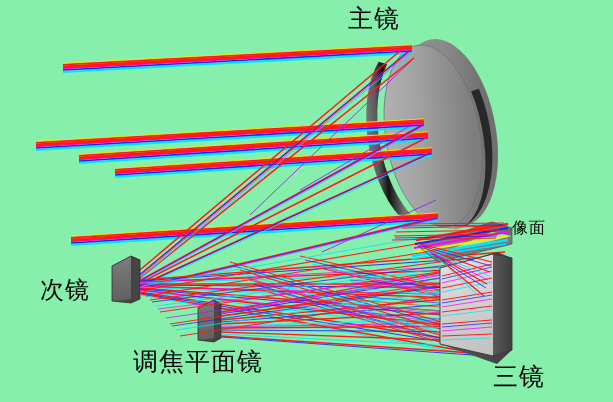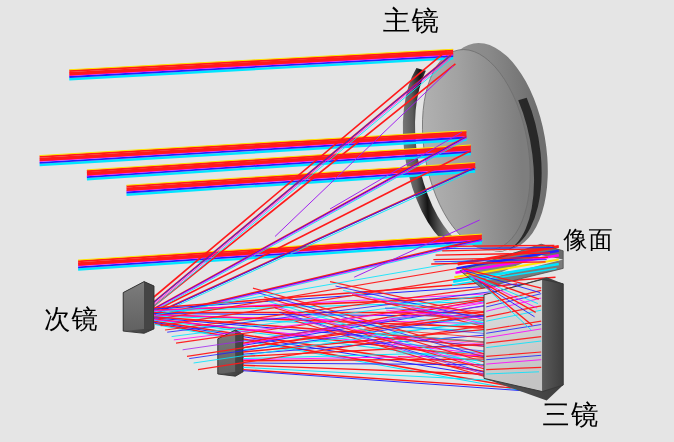--- a/index.html
+++ b/index.html
@@ -1,25 +1,25 @@
 <!DOCTYPE html>
 <html><head>
 <meta charset="utf-8">
 <style>
   html,body{margin:0;padding:0;background:#ffffff;}
-  #stage{position:relative;width:613px;height:402px;background:#e5e5e5;overflow:hidden;
+  #stage{position:relative;width:613px;height:402px;background:#86efac;overflow:hidden;
          font-family:"Liberation Sans","DejaVu Sans",sans-serif;}
   #scene{position:absolute;left:0;top:0;width:613px;height:402px;}
   .lbl{position:absolute;color:#000;font-family:"DejaVu Sans","Liberation Sans",sans-serif;
        font-weight:400;white-space:nowrap;letter-spacing:1px;}
   #lbl-primary{left:348px;top:2px;font-size:25px;}
   #lbl-secondary{left:40px;top:274px;font-size:24px;}
   #lbl-focusflat{left:133px;top:345px;font-size:25px;}
   #lbl-tertiary{left:461px;top:360px;font-size:25px;margin-left:32px;}
-  #lbl-imageplane{left:512px;top:203px;font-size:22px;}
+  #lbl-imageplane{left:512px;top:218px;font-size:16px;}
 </style>
 </head>
 <body>
 
 <div id="stage">
 
   <svg id="scene" viewBox="0 0 613 402">
     <defs>
       <linearGradient id="gPrimFace" x1="0" y1="0" x2="1" y2="0.25">
         <stop offset="0%" stop-color="#b6b6b6"></stop>
@@ -378,18 +378,19 @@
         </g>
       </g>
 
     </g>
   </svg>
 
   <div class="lbl" id="lbl-primary">主镜</div>
 
   <div class="lbl" id="lbl-secondary">次镜</div>
 
+  <div class="lbl" id="lbl-focusflat">调焦平面镜</div>
 
   <div class="lbl" id="lbl-tertiary">三镜</div>
 
   <div class="lbl" id="lbl-imageplane">像面</div>
 
 </div>
 
 </body></html>

